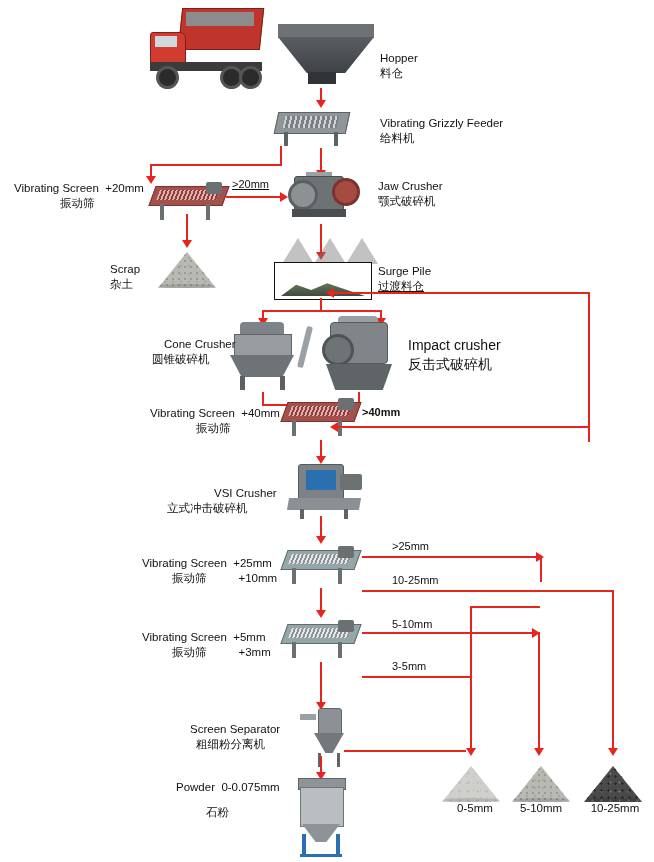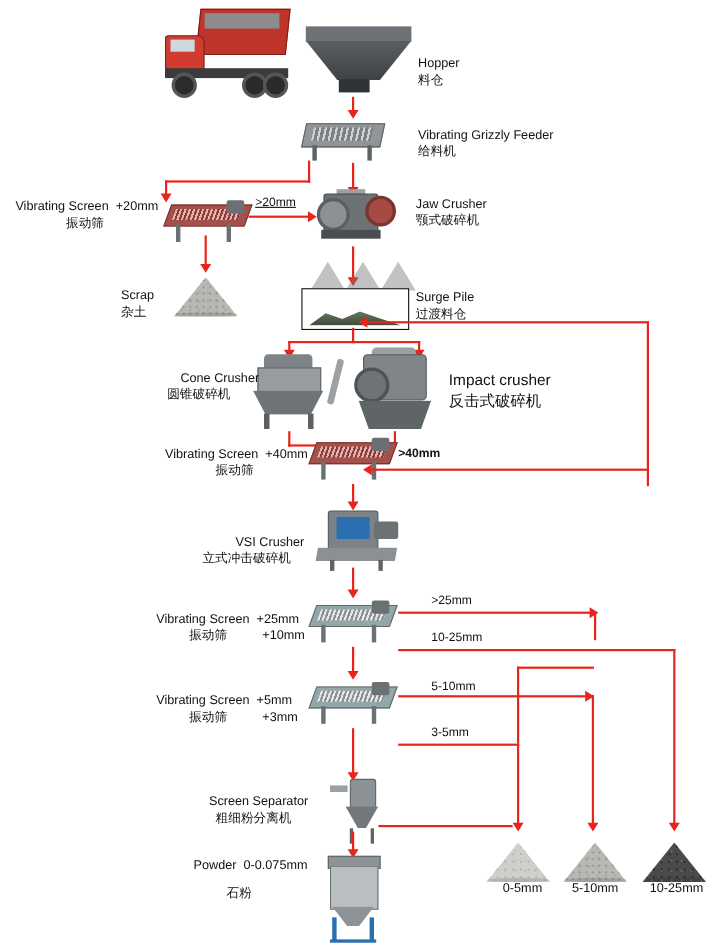--- a/index.html
+++ b/index.html
@@ -207,21 +207,21 @@
   <div class="abs lbl" style="left:110px;top:262px;">Scrap</div>
   <div class="abs lbl" style="left:110px;top:277px;">杂土</div>
 
   <div class="spray" style="left:282px;top:238px;"></div>
   <div class="spray" style="left:314px;top:238px;"></div>
   <div class="spray" style="left:346px;top:238px;"></div>
   <div class="abs surge" style="left:274px;top:262px;">
     <div class="pile"></div>
   </div>
   <div class="abs lbl" style="left:378px;top:264px;">Surge Pile</div>
-  <div class="abs lbl" style="left:378px;top:279px;">过渡料仓</div>
+  <div class="abs lbl" style="left:378px;top:279px;text-decoration:underline;">过渡料仓</div>
 
   <div class="ln lnv abs" style="left:320px;top:298px;height:14px;"></div>
   <div class="ln lnh abs" style="left:262px;top:310px;width:120px;"></div>
   <div class="ln lnv abs" style="left:262px;top:310px;height:12px;"></div>
   <div class="arrowdown" style="left:258px;top:318px;"></div>
   <div class="ln lnv abs" style="left:380px;top:310px;height:12px;"></div>
   <div class="arrowdown" style="left:376px;top:318px;"></div>
 
   <div class="ln lnh abs" style="left:330px;top:292px;width:260px;"></div>
   <div class="arrowleft" style="left:326px;top:288px;"></div>
@@ -273,21 +273,21 @@
 
   <div class="abs vsi" style="left:284px;top:462px;">
     <div class="body"></div>
       <div class="blue"></div>
       <div class="motor"></div>
     <div class="base"></div>
       <div class="leg l1"></div>
       <div class="leg l2"></div>
   </div>
   <div class="abs lbl" style="left:214px;top:486px;">VSI Crusher</div>
-  <div class="abs lbl" style="left:184px;top:501px;">立式冲击破碎机</div>
+  <div class="abs lbl" style="left:167px;top:501px;">立式冲击破碎机</div>
 
   <div class="ln lnv abs" style="left:320px;top:516px;height:24px;"></div>
   <div class="arrowdown" style="left:316px;top:536px;"></div>
 
   <div class="abs vscreen teal" style="left:282px;top:544px;">
     <div class="deck"></div>
       <div class="mesh"></div>
       <div class="motor"></div>
     <div class="leg l1"></div>
       <div class="leg l2"></div>

